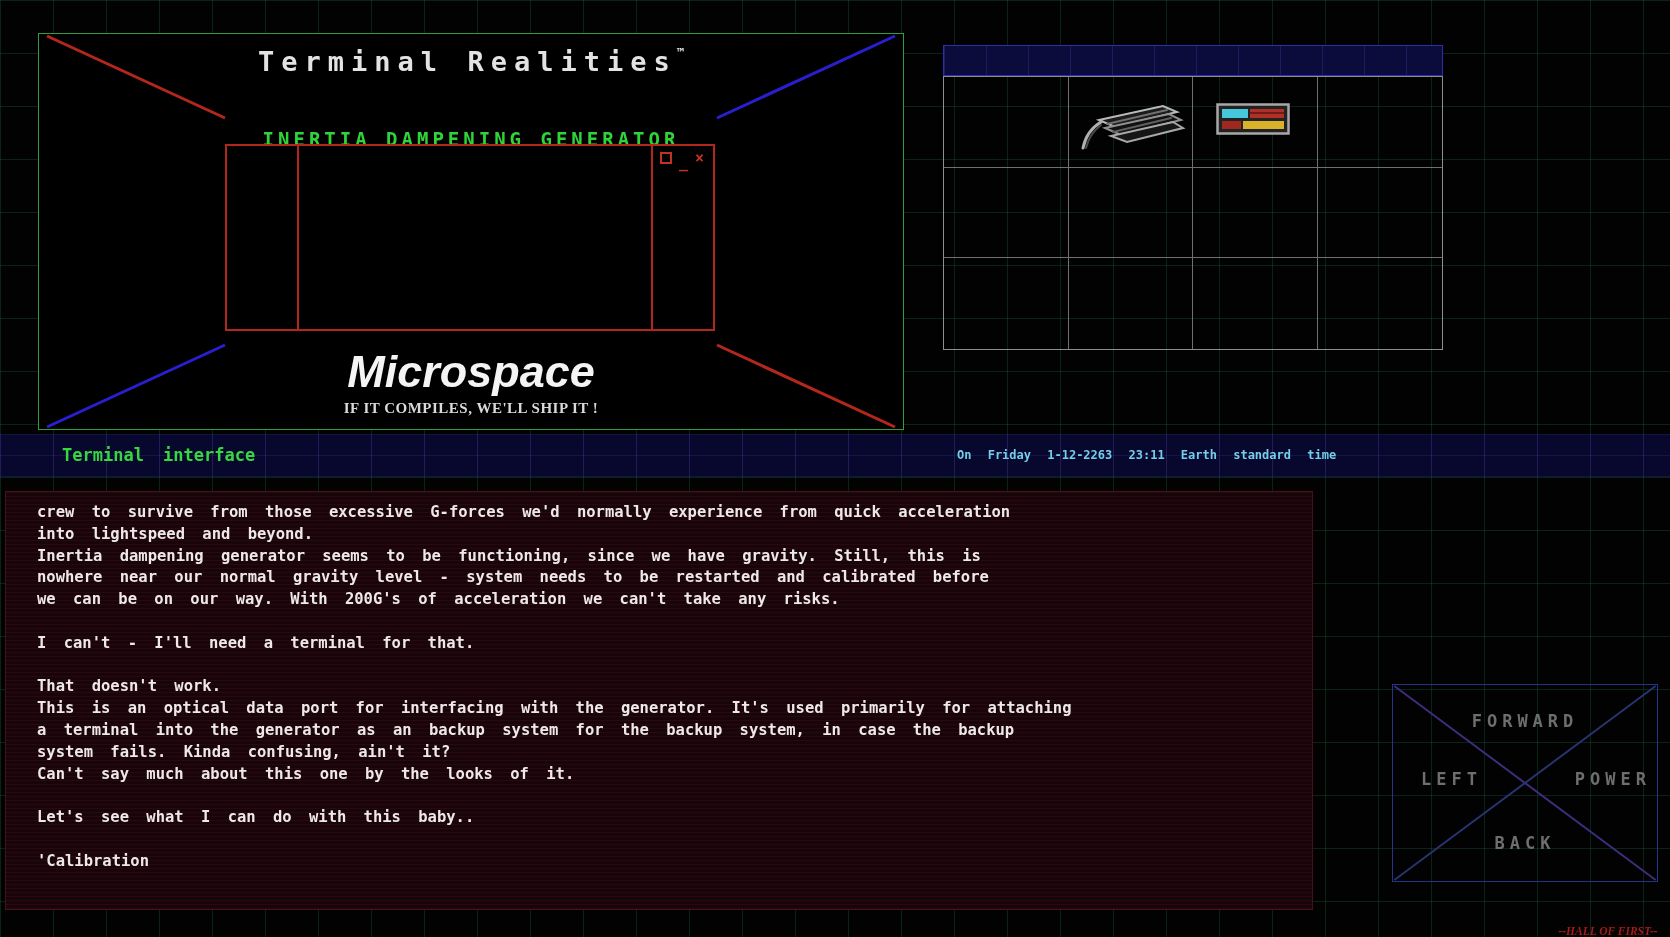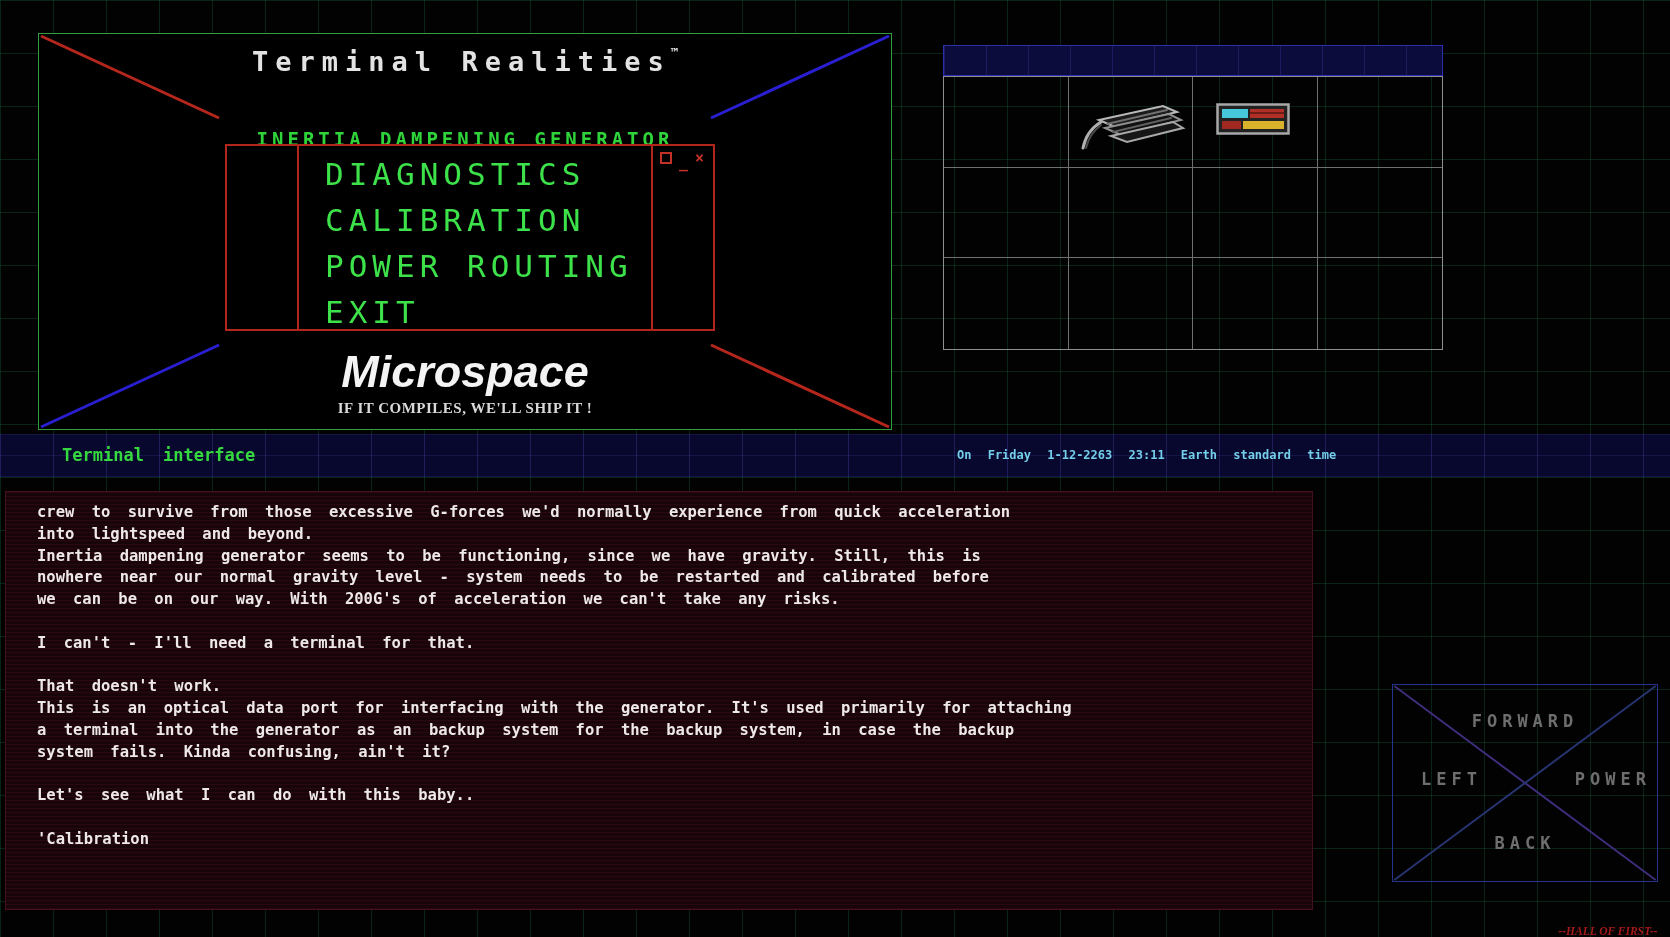--- a/index.html
+++ b/index.html
@@ -8,21 +8,21 @@
     background-color:#020202;
     background-image:
       repeating-linear-gradient(to right, rgba(18,92,54,0.38) 0 1px, transparent 1px 53px),
       repeating-linear-gradient(to bottom, rgba(18,92,54,0.38) 0 1px, transparent 1px 53px);
     font-family:"DejaVu Sans Mono", monospace;
   }
 
   
   .terminal {
     position:absolute; left:38px; top:33px; width:852px; height:395px;
-    background:#000; border:1px solid #2f9e3f;
+    background:#000; border:1px solid #2f9e3f;padding-left:12px;
   }
   .corner-svg { position:absolute; left:0; top:0; width:100%; height:100%; pointer-events:none; }
   .t-title {
     position:absolute; top:12px; left:0; width:100%; text-align:center;
     color:#e3e3e3; font-size:27px; font-weight:bold; letter-spacing:7px; white-space:pre;
   }
   .t-title .tm { font-size:12px; vertical-align:14px; letter-spacing:0; }
   .t-sub {
     position:absolute; left:0; width:100%; text-align:center;
     color:#2fd43a; font-weight:bold; font-size:19px; letter-spacing:4px; white-space:pre;
@@ -142,26 +142,20 @@
     <div class="t-sub t-sub1">INERTIA DAMPENING GENERATOR</div>
     <div class="t-sub t-sub2">INTERFACE 0.031A</div>
 
     <div class="menu">
       <div class="vline vline-left"></div>
       <div class="vline vline-right"></div>
       <div class="controls">
         <div class="ctrl-box"></div>
         <div class="ctrl-glyph" style="margin-top:5px;">_</div>
         <div class="ctrl-glyph">×</div>
-      </div>
-      <div class="menu-items">
-        <div class="menu-item">DIAGNOSTICS</div>
-        <div class="menu-item">CALIBRATION</div>
-        <div class="menu-item">POWER ROUTING</div>
-        <div class="menu-item">EXIT</div>
       </div>
     </div>
 
     <div class="brand">Microspace</div>
     <div class="tagline">IF IT COMPILES, WE'LL SHIP IT !</div>
   </div>
 
   <div class="inv-header"></div>
   <div class="inv-grid">
     <div class="inv-cell"></div>
@@ -210,20 +204,21 @@
     <div class="log-line">Inertia dampening generator seems to be functioning, since we have gravity. Still, this is</div>
     <div class="log-line">nowhere near our normal gravity level - system needs to be restarted and calibrated before</div>
     <div class="log-line">we can be on our way. With 200G's of acceleration we can't take any risks.</div>
     <div class="log-line"></div>
     <div class="log-line">I can't - I'll need a terminal for that.</div>
     <div class="log-line"></div>
     <div class="log-line">That doesn't work.</div>
     <div class="log-line">This is an optical data port for interfacing with the generator. It's used primarily for attaching</div>
     <div class="log-line">a terminal into the generator as an backup system for the backup system, in case the backup</div>
     <div class="log-line">system fails. Kinda confusing, ain't it?</div>
+    <div class="log-line">Can't say much about this one by the looks of it.</div>
     <div class="log-line"></div>
     <div class="log-line">Let's see what I can do with this baby..</div>
     <div class="log-line"></div>
     <div class="log-line">'Calibration</div>
   </div>
 
   <div class="compass">
     <svg class="compass-svg" viewBox="0 0 266 198">
       <line x1="1" y1="1" x2="265" y2="197" stroke="#3f2d7c" stroke-width="2"></line>
       <line x1="265" y1="1" x2="1" y2="197" stroke="#273470" stroke-width="2"></line>

